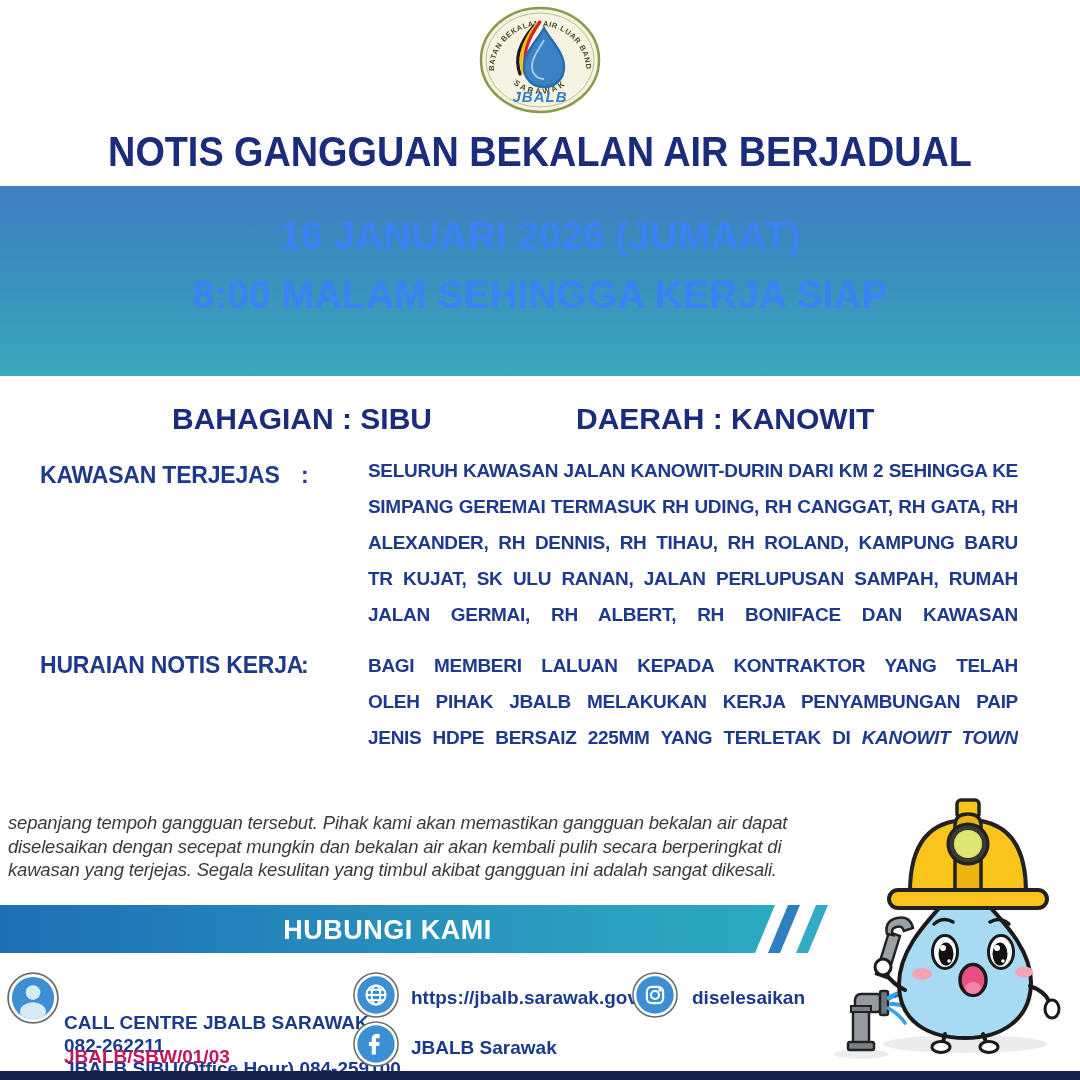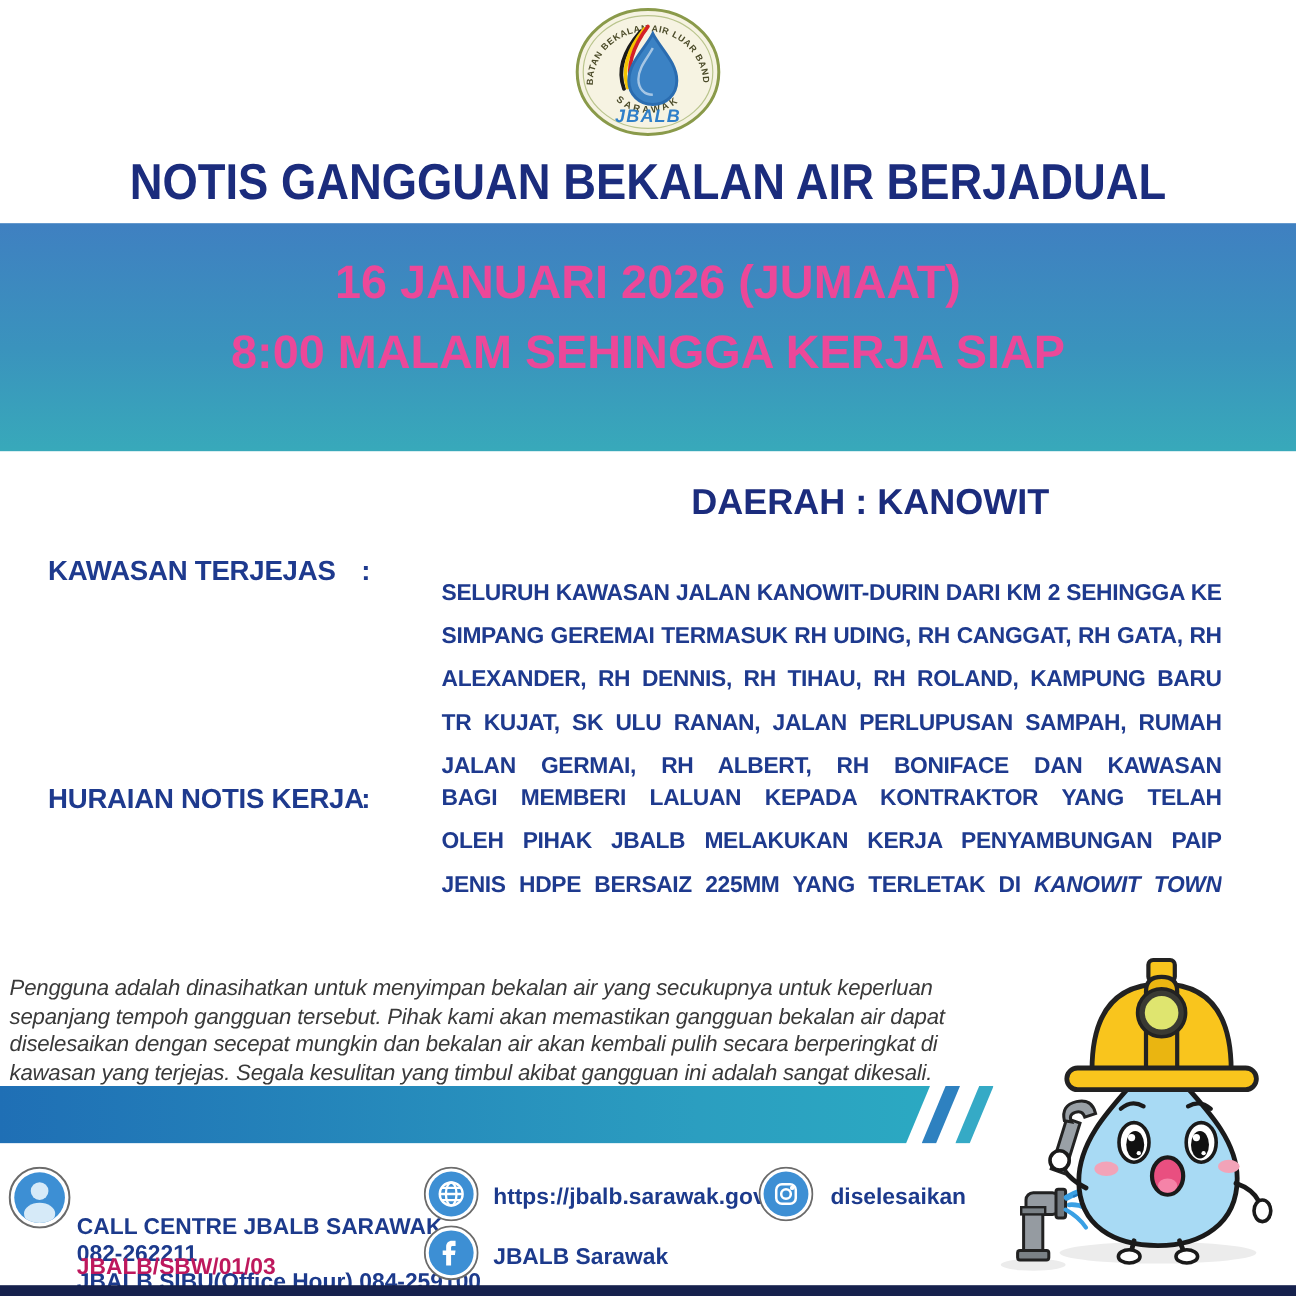--- a/index.html
+++ b/index.html
@@ -15,21 +15,21 @@
     font-size:42px;font-weight:800;color:#1b2c7d;
     transform:scaleX(0.9);white-space:nowrap;letter-spacing:0px;
   }
 
   
   .band{
     left:0;top:186px;width:1080px;height:190px;
     background:linear-gradient(180deg,#3f80c1 0%,#3a93bd 55%,#38a9ba 100%);
   }
   .band-text{
-    left:0;right:0;top:206px;text-align:center;color:#ec4899;
+    left:0;right:0;top:206px;text-align:center;color:#3b82f6;
     font-size:39px;font-weight:800;line-height:59px;white-space:nowrap;
   }
 
   
   .region{font-size:30px;font-weight:800;color:#1b2c7d;white-space:nowrap;}
 
   
   .sec-label{font-size:23px;font-weight:800;color:#1e3a8e;white-space:nowrap;letter-spacing:-0.2px;}
   .sec-colon{font-size:23px;font-weight:800;color:#1e3a8e;}
   .body-block{width:650px;color:#1e3a8e;font-weight:700;font-size:19px;letter-spacing:-0.3px;}
@@ -94,48 +94,49 @@
   </div>
 
   <div class="abs title">NOTIS GANGGUAN BEKALAN AIR BERJADUAL</div>
 
   <div class="abs band"></div>
   <div class="abs band-text">
     <div>16 JANUARI 2026 (JUMAAT)</div>
     <div>8:00 MALAM SEHINGGA KERJA SIAP</div>
   </div>
 
+  <div class="abs region" style="left:172px;top:402px;">BAHAGIAN : SIBU</div>
   <div class="abs region" style="left:576px;top:402px;">DAERAH : KANOWIT</div>
 
   <div class="abs sec-label" style="left:40px;top:462px;">KAWASAN TERJEJAS</div>
   <div class="abs sec-colon" style="left:301px;top:462px;">:</div>
-  <div class="abs body-block" style="left:368px;top:453px;margin-top:24px;">
+  <div class="abs body-block" style="left:368px;top:453px;">
     <div class="jline">SELURUH KAWASAN JALAN KANOWIT-DURIN DARI KM 2 SEHINGGA KE</div>
     <div class="jline">SIMPANG GEREMAI TERMASUK RH UDING, RH CANGGAT, RH GATA, RH</div>
     <div class="jline">ALEXANDER, RH DENNIS, RH TIHAU, RH ROLAND, KAMPUNG BARU RANAN,</div>
     <div class="jline">TR KUJAT, SK ULU RANAN, JALAN PERLUPUSAN SAMPAH, RUMAH TANJUNG,</div>
     <div class="jline last">JALAN GERMAI, RH ALBERT, RH BONIFACE DAN KAWASAN SEKITARNYA.</div>
   </div>
 
   <div class="abs sec-label" style="left:40px;top:652px;">HURAIAN NOTIS KERJA</div>
   <div class="abs sec-colon" style="left:301px;top:652px;">:</div>
   <div class="abs body-block" style="left:368px;top:648px;">
     <div class="jline">BAGI MEMBERI LALUAN KEPADA KONTRAKTOR YANG TELAH DILANTIK</div>
     <div class="jline">OLEH PIHAK JBALB MELAKUKAN KERJA PENYAMBUNGAN PAIP BAHARU</div>
     <div class="jline"><span>JENIS HDPE BERSAIZ 225MM YANG TERLETAK DI</span> <span class="it">KANOWIT TOWN GATEWAY</span></div>
   </div>
 
   <div class="abs disclaimer">
-    <div>Pengguna adalah dinasihatkan untuk menyimpan bekalan air yang secukupnya untuk keperluan</div>
     <div>sepanjang tempoh gangguan tersebut. Pihak kami akan memastikan gangguan bekalan air dapat</div>
     <div>diselesaikan dengan secepat mungkin dan bekalan air akan kembali pulih secara berperingkat di</div>
     <div>kawasan yang terjejas. Segala kesulitan yang timbul akibat gangguan ini adalah sangat dikesali.</div>
   </div>
 
   <div class="abs contact-banner"></div>
+  <div class="abs contact-banner-label">HUBUNGI KAMI</div>
   <div class="abs stripe stripe1"></div>
   <div class="abs stripe stripe2"></div>
 
   <div class="abs" style="left:7px;top:972px;width:52px;height:52px;">
     <svg width="52" height="52" viewBox="0 0 48 48">
       <circle cx="24" cy="24" r="23" fill="#ffffff" stroke="#6b6b6b" stroke-width="1.6"></circle>
       <defs>
           <clipPath id="pclip">
             <circle cx="24" cy="24" r="19.5"></circle>
           </clipPath>

